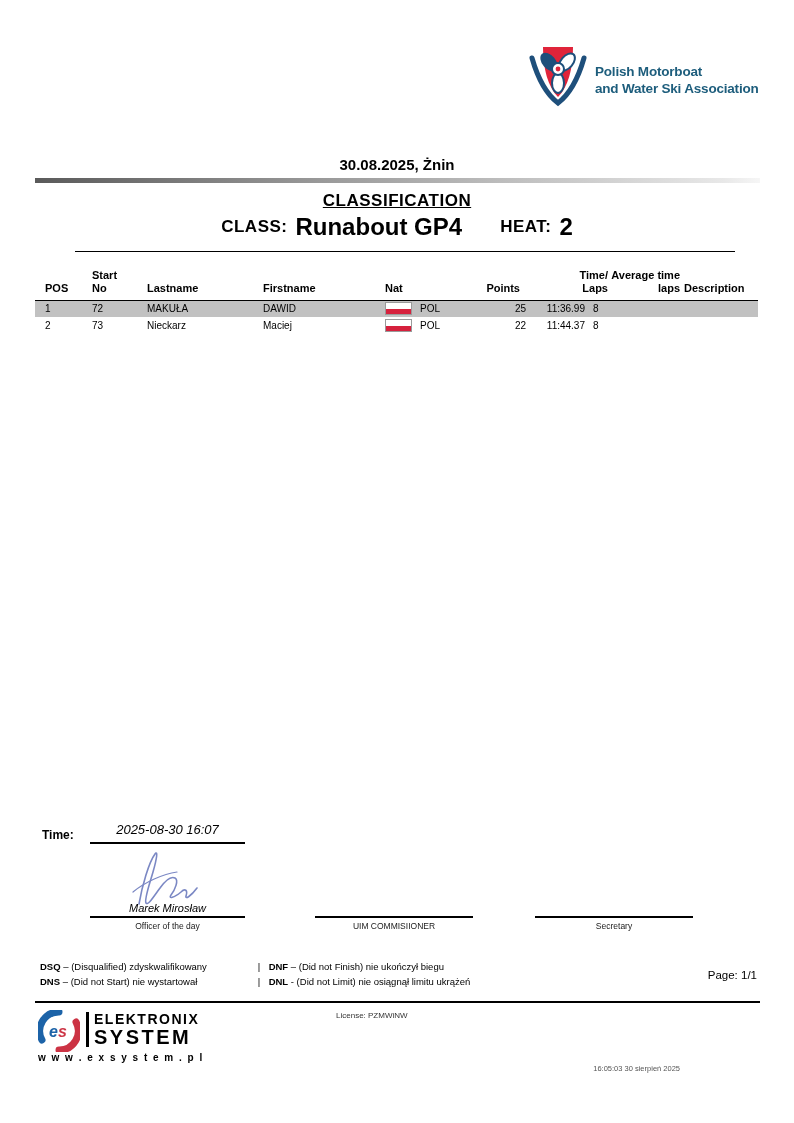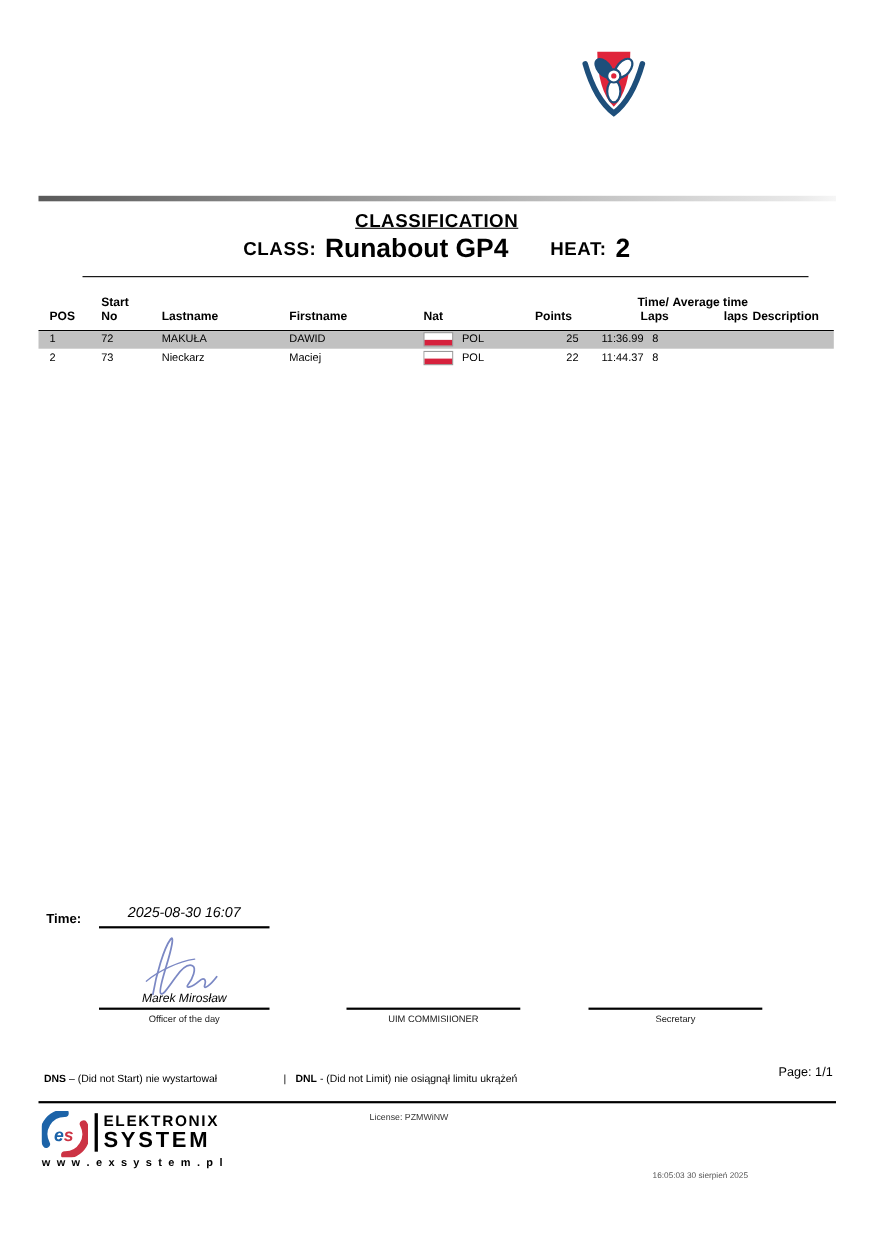--- a/index.html
+++ b/index.html
@@ -64,21 +64,26 @@
       <path d="M16,4 L46,4 C46,26 41,44 31,54 C21,44 16,26 16,4 Z" fill="#e0243a"></path>
       <g>
         <ellipse cx="22" cy="19" rx="6" ry="10" transform="rotate(-40 22 19)" fill="#1e4f7b" stroke="#1e4f7b" stroke-width="1.5"></ellipse>
         <ellipse cx="40" cy="19" rx="6" ry="10" transform="rotate(40 40 19)" fill="#ffffff" stroke="#1e4f7b" stroke-width="2"></ellipse>
         <ellipse cx="31" cy="40" rx="6" ry="10" fill="#ffffff" stroke="#1e4f7b" stroke-width="2"></ellipse>
         <circle cx="31" cy="26" r="6" fill="#ffffff" stroke="#1e4f7b" stroke-width="2"></circle>
         <circle cx="31" cy="26" r="2.4" fill="#e0243a"></circle>
       </g>
     </svg>
   </div>
+  <div class="abs assoc-name" style="left:595px;top:63px;">
+    <div>Polish Motorboat</div>
+    <div>and Water Ski Association</div>
+  </div>
 
+  <div class="abs ctr event-title" style="top:156px;">30.08.2025, Żnin</div>
 
   <div class="abs grad-bar" style="left:35px;top:178px;width:725px;"></div>
 
   <div class="abs ctr classification" style="top:191px;text-decoration:underline;">CLASSIFICATION</div>
 
   <div class="abs ctr class-row" style="top:213px;">
     <span class="class-small">CLASS:</span>
     <span class="class-big">Runabout GP4</span>
     <span class="heat-gap"></span>
     <span class="class-small">HEAT:</span>
@@ -148,20 +153,24 @@
 
   <div class="abs sig-line" style="left:90px;top:916px;width:155px;"></div>
   <div class="abs sig-caption" style="left:90px;top:921px;width:155px;">Officer of the day</div>
 
   <div class="abs sig-line" style="left:315px;top:916px;width:158px;"></div>
   <div class="abs sig-caption" style="left:315px;top:921px;width:158px;">UIM COMMISIIONER</div>
 
   <div class="abs sig-line" style="left:535px;top:916px;width:158px;"></div>
   <div class="abs sig-caption" style="left:535px;top:921px;width:158px;">Secretary</div>
 
+  <div class="abs legend-line" style="left:40px;top:959px;">
+    <span class="legend-seg"><span class="lg-code">DSQ</span> <span>– (Disqualified) zdyskwalifikowany</span></span><span class="lg-sep">|</span>
+    <span><span class="lg-code">DNF</span> <span>– (Did not Finish) nie ukończył biegu</span></span>
+  </div>
   <div class="abs legend-line" style="left:40px;top:974px;">
     <span class="legend-seg"><span class="lg-code">DNS</span> <span>– (Did not Start) nie wystartował</span></span><span class="lg-sep">|</span>
     <span><span class="lg-code">DNL</span> <span>- (Did not Limit) nie osiągnął limitu ukrążeń</span></span>
   </div>
   <div class="abs page-no" style="left:600px;top:969px;width:157px;text-align:right;">Page: 1/1</div>
 
   <div class="abs rule" style="left:35px;top:1001px;width:725px;height:2px;"></div>
 
   <div class="abs" style="left:38px;top:1010px;width:44px;height:42px;">
     <svg width="42" height="42" viewBox="0 0 42 42">

